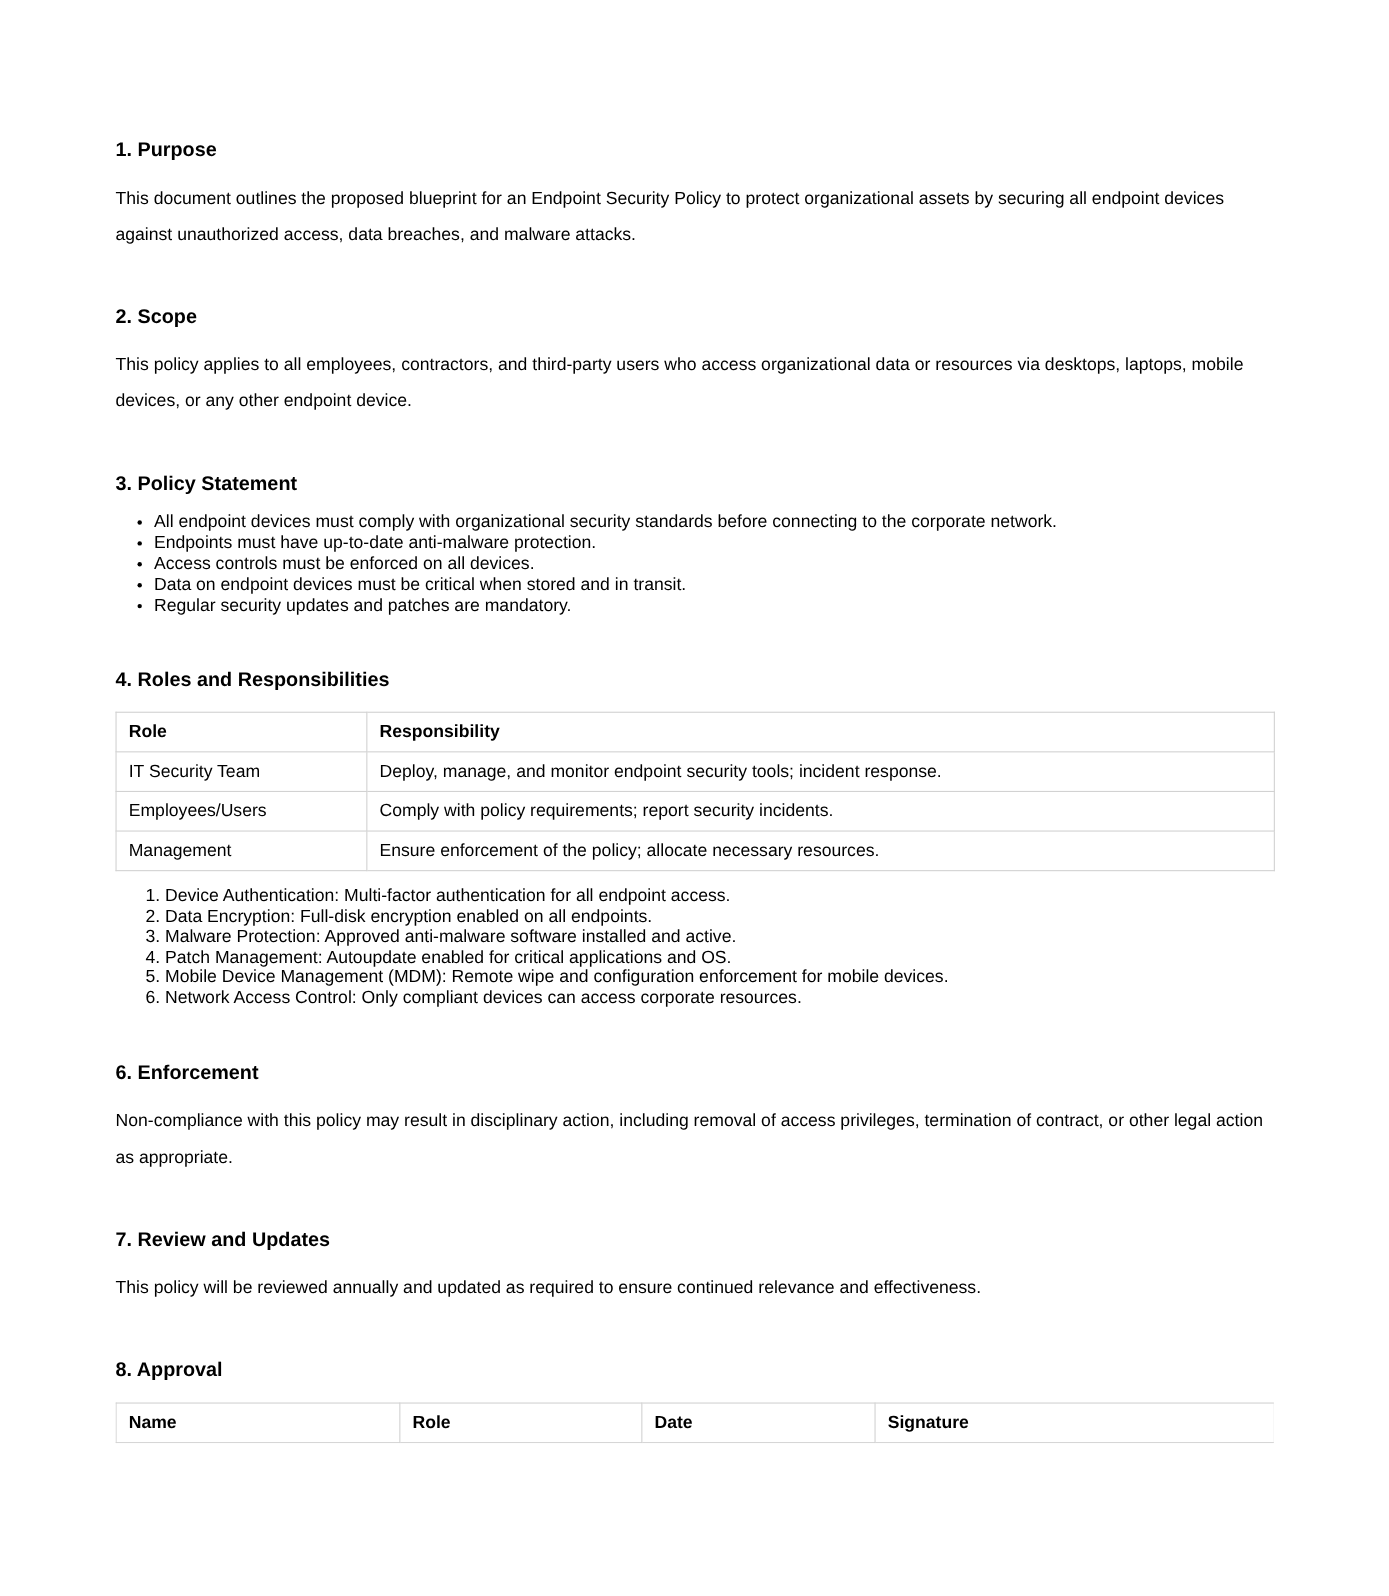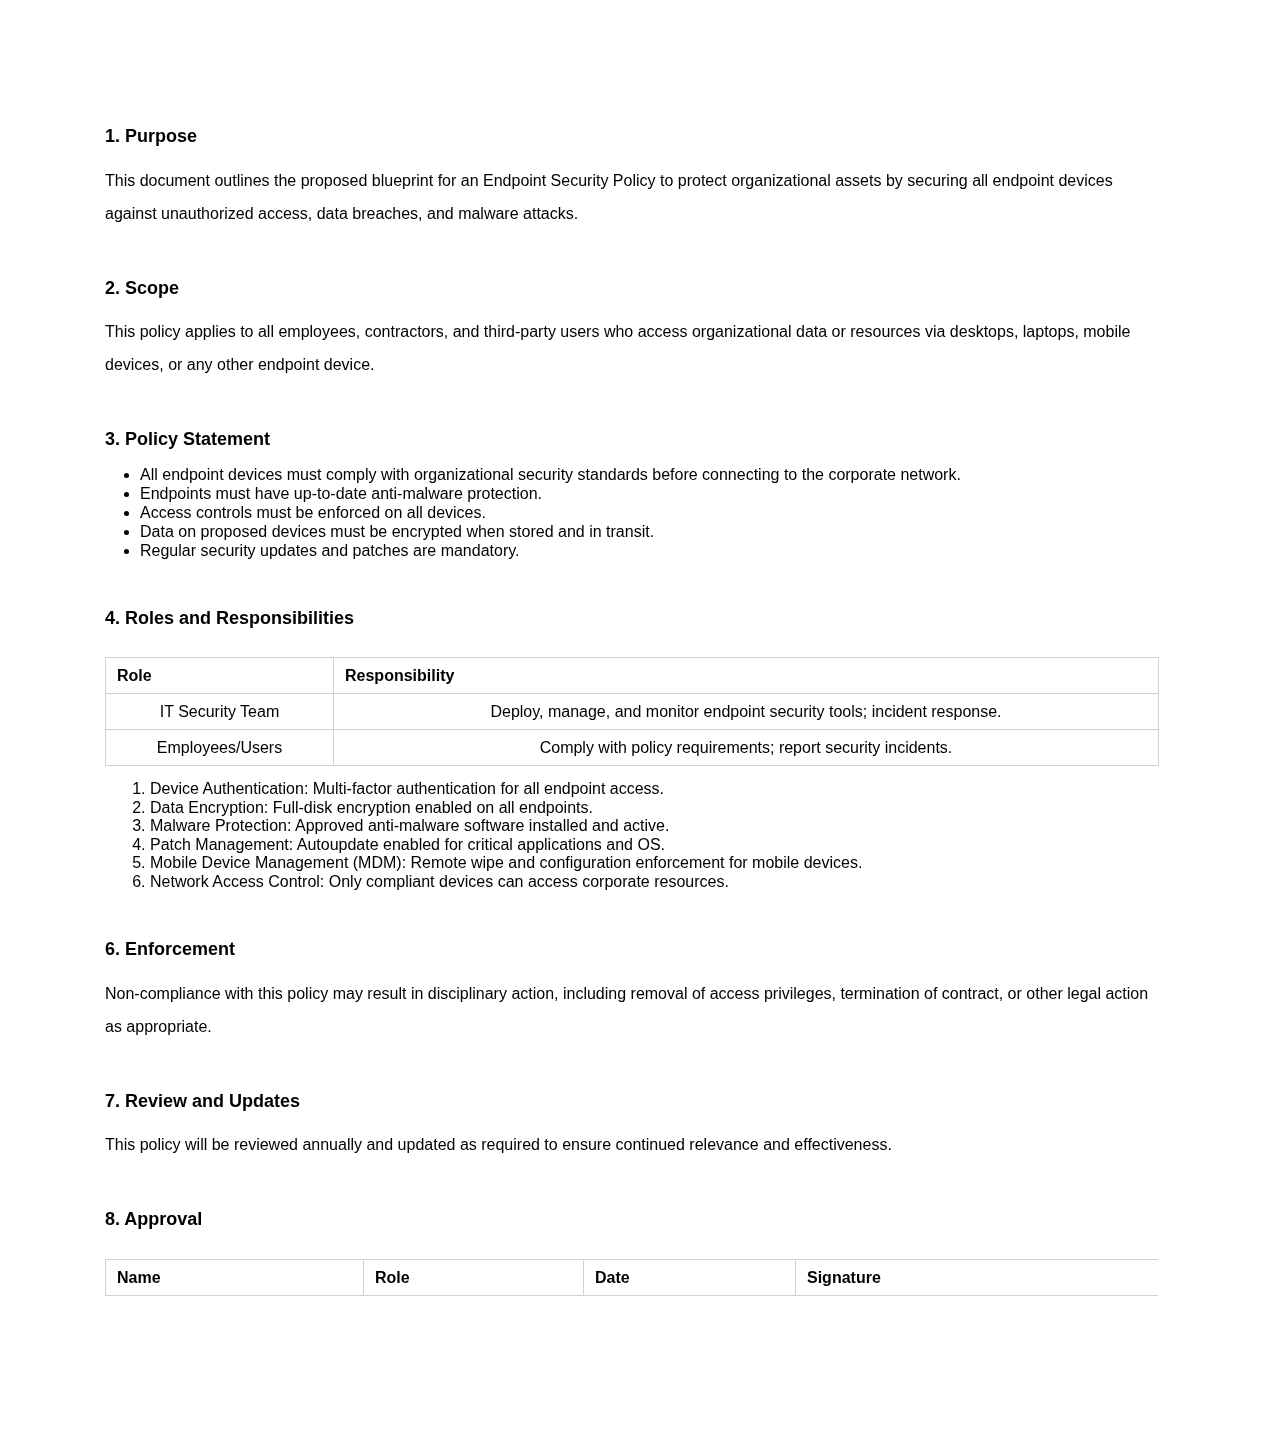--- a/index.html
+++ b/index.html
@@ -57,40 +57,39 @@
     padding-left: 45px;
     list-style-type: decimal;
   }
   ol.numbered-list li {
     font-size: 16px;
     line-height: 18.5px;
     margin: 0;
   }
   table.doc-table {
     border-collapse: collapse;
-    margin-top: 28px;
+    margin-top: 18px;
     width: 1053px;
     table-layout: fixed;
   }
   table.doc-table th,
   table.doc-table td {
     border: 1px solid #d2d2d2;
     padding: 8px 11px;
     font-size: 16px;
     line-height: 19px;
     text-align: left;
     vertical-align: middle;
     height: 17px;
   }
   table.doc-table th {
     font-weight: bold;
   }
   table.doc-table td {
     font-weight: normal;
-    text-align: center;
   }
   .roles-table col.c0 { width: 228px; }
   .roles-table col.c1 { width: 825px; }
   .approval-table col.ac0 { width: 258px; }
   .approval-table col.ac1 { width: 220px; }
   .approval-table col.ac2 { width: 212px; }
   .approval-table col.ac3 { width: 363px; }
   .approval-wrap {
     overflow: hidden;
   }
@@ -110,21 +109,21 @@
     <h2 class="section-heading">2. Scope</h2>
     <p class="body-text">This policy applies to all employees, contractors, and third-party users who access organizational data or resources via desktops, laptops, mobile devices, or any other endpoint device.</p>
   </div>
 
   <div class="section">
     <h2 class="section-heading">3. Policy Statement</h2>
     <ul class="bullet-list">
       <li>All endpoint devices must comply with organizational security standards before connecting to the corporate network.</li>
       <li>Endpoints must have up-to-date anti-malware protection.</li>
       <li>Access controls must be enforced on all devices.</li>
-      <li>Data on proposed devices must be encrypted when stored and in transit.</li>
+      <li>Data on endpoint devices must be critical when stored and in transit.</li>
       <li>Regular security updates and patches are mandatory.</li>
     </ul>
   </div>
 
   <div class="section">
     <h2 class="section-heading">4. Roles and Responsibilities</h2>
     <table class="doc-table roles-table">
       <colgroup>
           <col class="c0">
           <col class="c1">
@@ -136,20 +135,24 @@
         </tr>
       </thead>
       <tbody>
         <tr>
           <td>IT Security Team</td>
           <td>Deploy, manage, and monitor endpoint security tools; incident response.</td>
         </tr>
         <tr>
           <td>Employees/Users</td>
           <td>Comply with policy requirements; report security incidents.</td>
+        </tr>
+        <tr>
+          <td>Management</td>
+          <td>Ensure enforcement of the policy; allocate necessary resources.</td>
         </tr>
       </tbody>
     </table>
   </div>
 
   <div class="section">
     <ol class="numbered-list">
       <li>Device Authentication: Multi-factor authentication for all endpoint access.</li>
       <li>Data Encryption: Full-disk encryption enabled on all endpoints.</li>
       <li>Malware Protection: Approved anti-malware software installed and active.</li>

